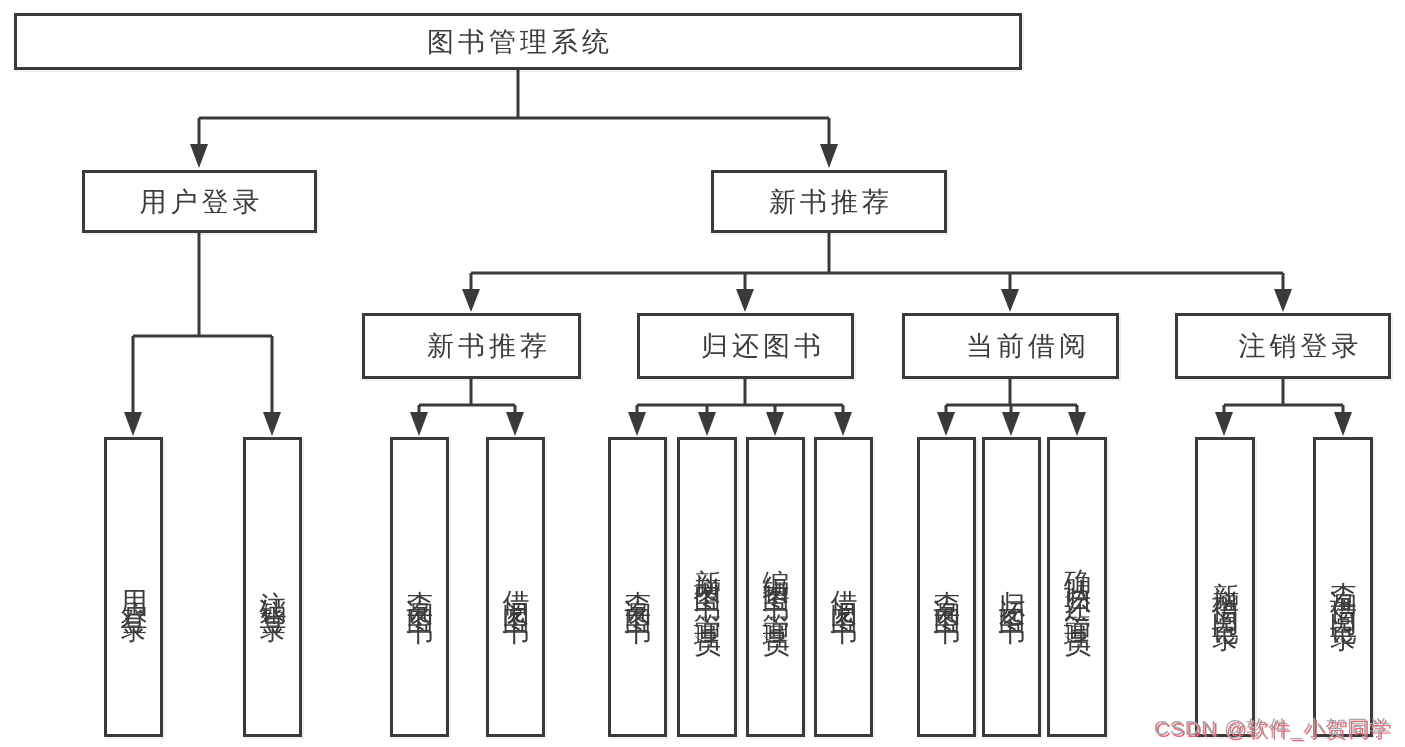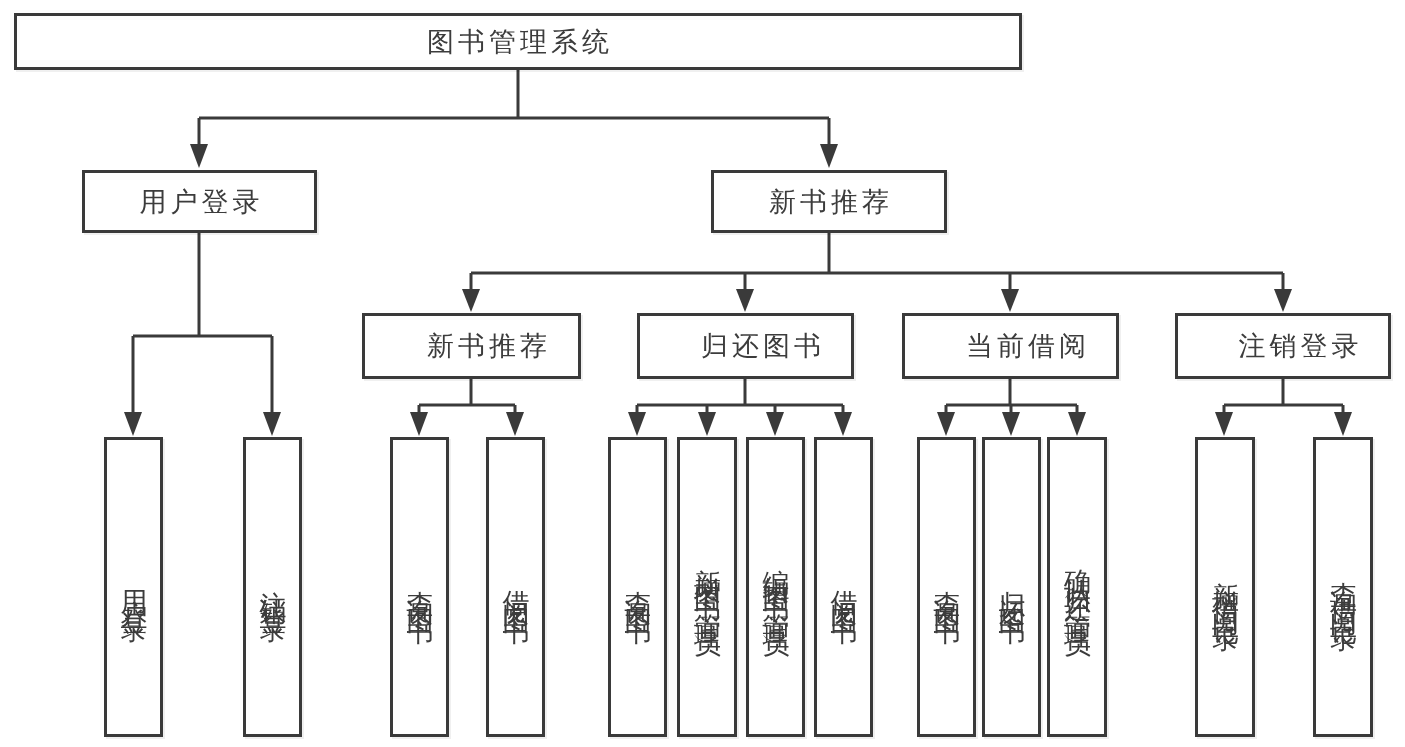--- a/index.html
+++ b/index.html
@@ -155,13 +155,14 @@
     <span class="lbl">确认归还（管理员）</span>
   </div>
 
   <div class="box leaf r0">
     <span class="lbl">新增借阅记录</span>
   </div>
   <div class="box leaf r1">
     <span class="lbl">查询借阅记录</span>
   </div>
 
+  <div class="watermark">CSDN @软件_小贺同学</div>
 </div>
 
 </body></html>

